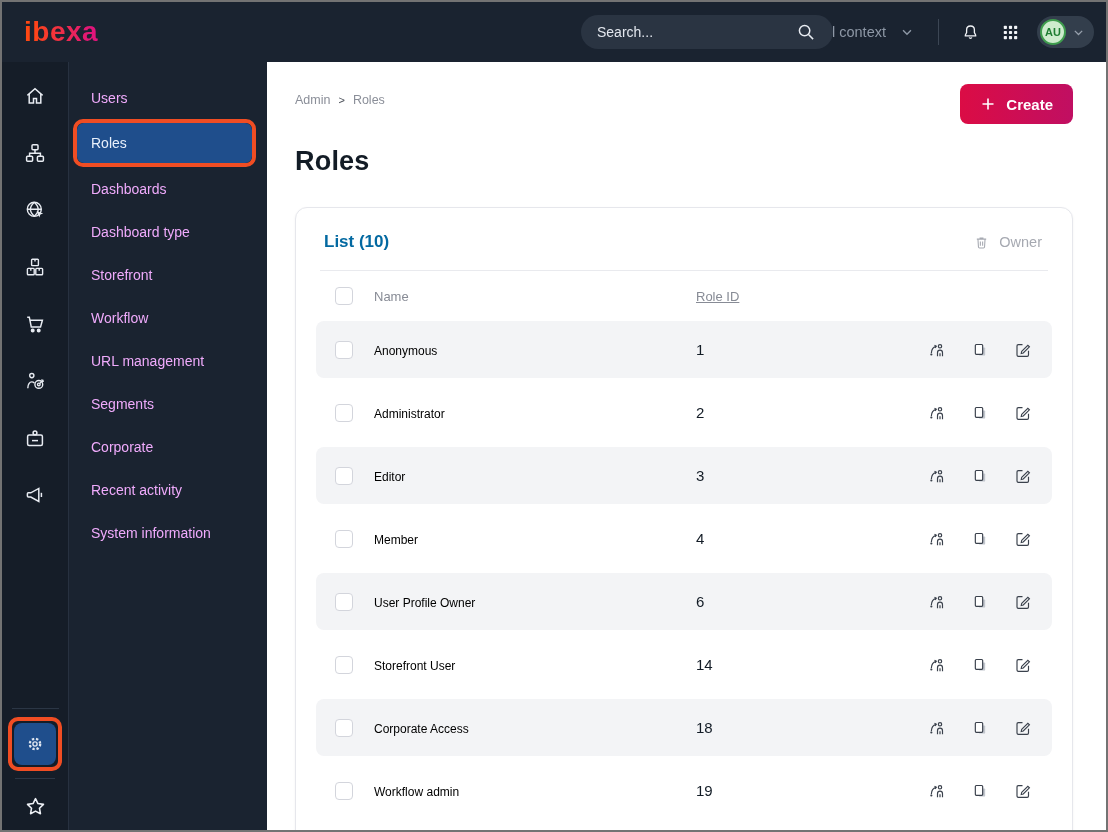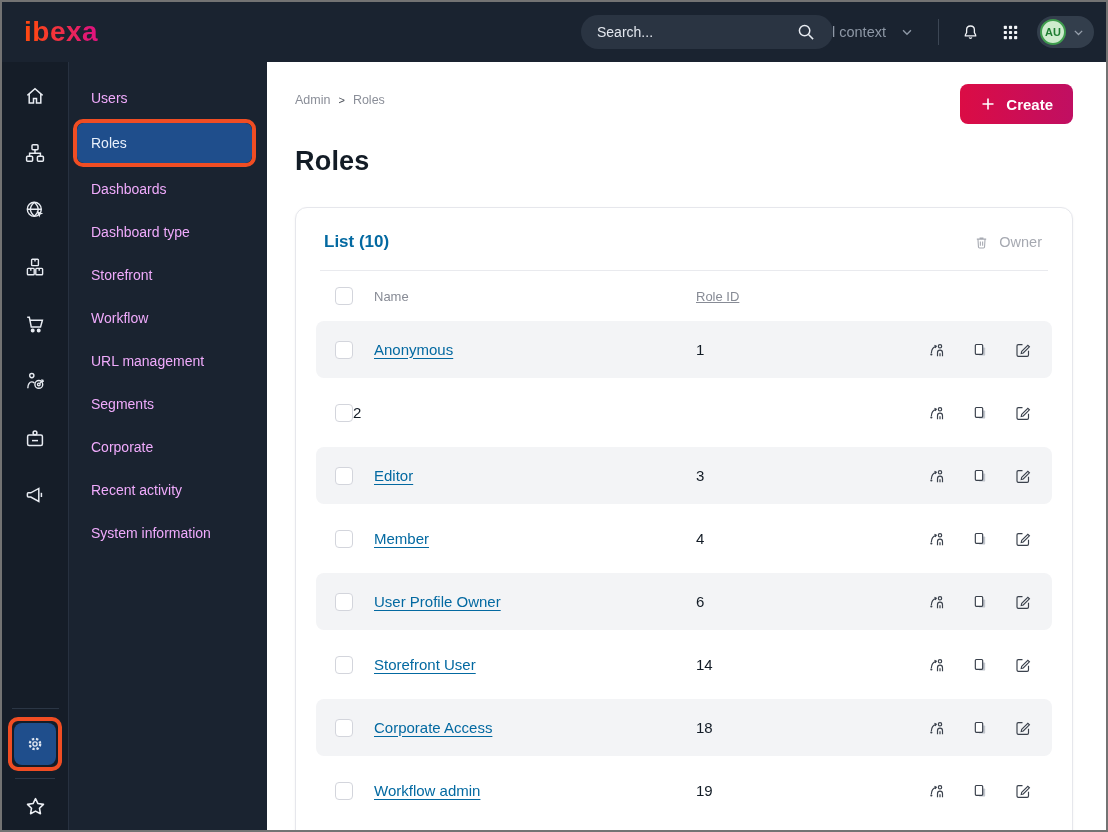--- a/index.html
+++ b/index.html
@@ -72,21 +72,21 @@
   .thead { display:flex; align-items:center; height:50px; margin:0 20px; padding:0 19px;
            color:#878b95; font-size:13px; }
   .cb { appearance:none; -webkit-appearance:none; width:18px; height:18px; border:1px solid #d3d5dc;
         border-radius:4px; background:#fff; margin:0; cursor:pointer; flex:none; }
   .col-name { margin-left:21px; width:322px; }
   .col-id { flex:1;text-decoration:underline; }
 
   .trow { display:flex; align-items:center; height:57px; margin:0 20px 6px; padding:0 19px; border-radius:8px; }
   .trow.alt { background:#f3f4f6; }
   .name-cell { margin-left:21px; width:322px; }
-  .role-link { color:#0369a1; font-size:15px; font-weight:500; text-decoration:underline;
+  .role-link { color:#000000; font-size:12px; font-weight:500; 
                text-underline-offset:3px; cursor:pointer; }
   .id-cell { flex:1; font-size:15px; color:#131c26; }
   .actions { display:flex; align-items:center; gap:23px; }
   .act { background:none; border:none; padding:0; color:#3a414c; cursor:pointer; display:grid; place-items:center; }
 
   svg { display:block; }
 </style>
 </head>
 <body>
 
@@ -321,20 +321,21 @@
               <svg width="20" height="20" viewBox="0 0 24 24" fill="none" stroke="currentColor" stroke-width="1.4">
                 <path d="M18.6 13v5a1.6 1.6 0 01-1.6 1.6H6.4A1.6 1.6 0 014.8 18V7.2a1.6 1.6 0 011.6-1.6h5"></path>
                 <path d="M10.4 13.7l7.4-7.4 1.9 1.9-7.4 7.4-2.4.5z"></path>
               </svg>
             </button>
           </div>
         </div>
 
         <div class="trow">
           <input type="checkbox" class="cb" style="">
+          <div class="name-cell"><a class="role-link">Administrator</a></div>
           <div class="id-cell">2</div>
           <div class="actions">
             <button class="act">
               <svg width="20" height="20" viewBox="0 0 24 24" fill="none" stroke="currentColor" stroke-width="1.4">
                 <circle cx="5.2" cy="17.4" r="1.3" fill="currentColor" stroke="none"></circle>
                 <path d="M5.2 15.8c.2-4.6 2.6-7.5 5.6-8.2M9 6.3l2.2 1.2-1.5 2"></path>
                 <circle cx="15.6" cy="7.6" r="2"></circle>
                 <path d="M12.6 19.4v-4.2a3 3 0 016 0v4.2M15.6 15.8v3.6"></path>
               </svg>
             </button>

